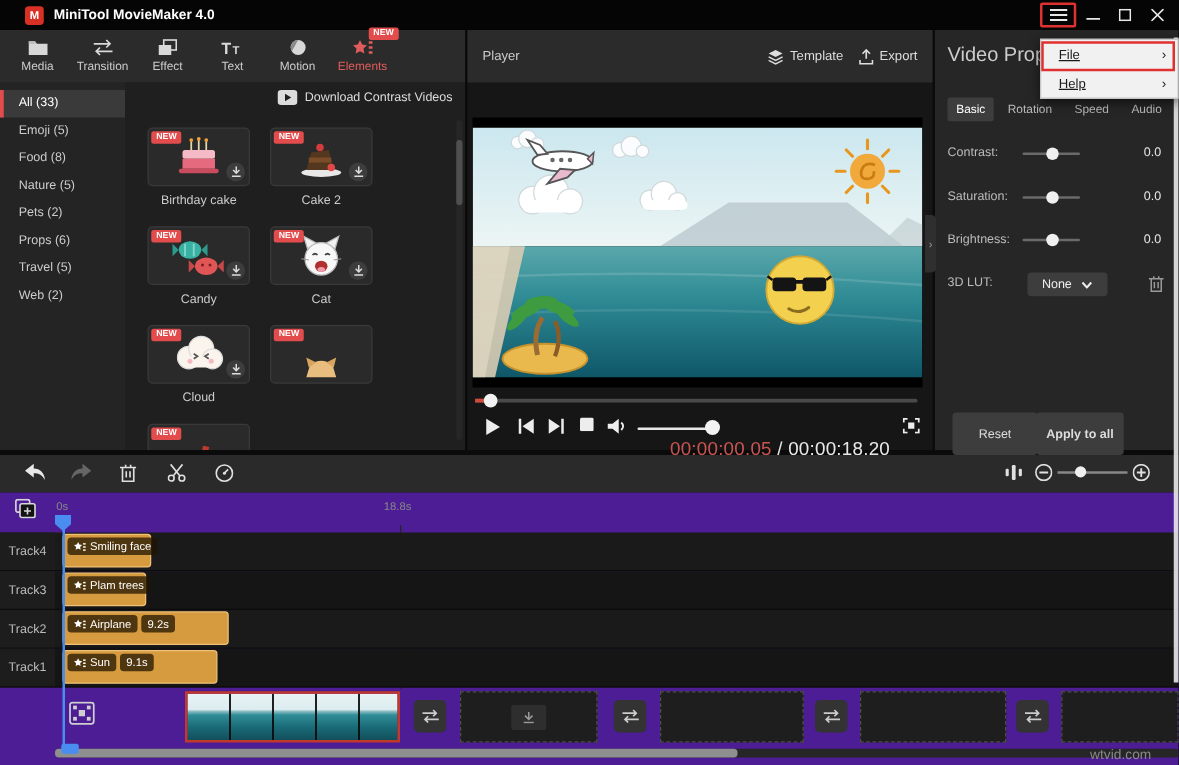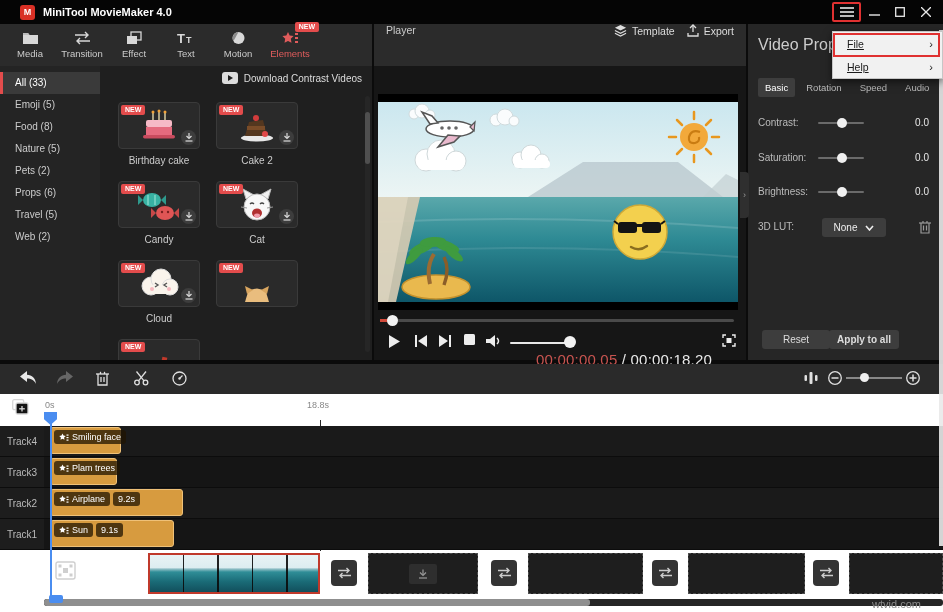--- a/index.html
+++ b/index.html
@@ -45,21 +45,21 @@
   .lib-card{position:relative;width:82px;height:47px;background:#2a2a2a;border:1px solid #3a3a3a;border-radius:4px;
             box-sizing:border-box;display:flex;align-items:center;justify-content:center;}
   .lib-card .badge-new{top:2px;left:2px;right:auto;}
   .dl-circle{position:absolute;right:3px;bottom:3px;width:15px;height:15px;border-radius:50%;background:#3d3d3d;
              display:flex;align-items:center;justify-content:center;}
   .lib-name{text-align:center;color:#ccc;font-size:10px;margin-top:6px;height:14px;}
   #lib-scrollbar{position:absolute;right:2px;top:30px;width:5px;height:256px;background:#262626;border-radius:3px;}
   #lib-scroll-thumb{position:absolute;left:0;top:16px;width:5px;height:52px;background:#4f4f4f;border-radius:3px;}
 
   
-  #player-header{position:absolute;left:0;top:0;width:100%;height:42px;background:#2b2b2b;display:flex;box-sizing:border-box;}
+  #player-header{position:absolute;left:0;top:0;width:100%;height:42px;background:#2b2b2b;display:flex;align-items:center;box-sizing:border-box;}
   #player-title{margin-left:12px;color:#ccc;font-size:10.5px;}
   #player-actions{position:absolute;right:12px;display:flex;gap:12px;align-items:center;color:#ddd;font-size:10.5px;}
   .ph-action{display:flex;align-items:center;gap:5px;}
   #preview{position:absolute;left:4px;top:70px;width:360px;height:216px;background:#000;overflow:hidden;}
   #scene{position:absolute;left:0;top:8px;width:360px;height:200px;}
   #seekbar{position:absolute;left:6px;top:295px;width:354px;height:3px;background:#4a4a4a;border-radius:2px;}
   #seek-red{position:absolute;left:0;top:0;width:10px;height:3px;background:#d04a3a;}
   #seek-handle{position:absolute;left:7px;top:-4px;width:11px;height:11px;border-radius:50%;background:#f2f2f2;}
   #controls{position:absolute;left:0;top:306px;width:100%;height:26px;}
   .ctl{position:absolute;top:4px;}
@@ -77,21 +77,21 @@
   .vp-tab.active{background:#3d3d3d;color:#fff;}
   .prop-row{position:absolute;left:10px;width:175px;height:14px;}
   .prop-label{position:absolute;left:0;top:1px;color:#bbb;}
   .prop-slider{position:absolute;left:60px;top:6px;width:46px;height:2px;background:#6a6a6a;border-radius:1px;}
   .prop-handle{position:absolute;left:19px;top:-4px;width:10px;height:10px;border-radius:50%;background:#f0f0f0;}
   .prop-value{position:absolute;right:4px;top:1px;color:#e8e8e8;}
   #lut-row{position:absolute;left:10px;top:196px;width:175px;height:20px;}
   #lut-select{position:absolute;left:64px;top:-2px;width:64px;height:19px;background:#3d3d3d;border-radius:3px;
               display:flex;align-items:center;justify-content:center;gap:8px;color:#eee;}
   #lut-trash{position:absolute;right:2px;top:0;}
-  .vp-btn{position:absolute;top:306px;height:19px;background:#3d3d3d;border-radius:3px;color:#ddd;
+  .vp-btn{position:absolute;top:306px;height:34px;background:#3d3d3d;border-radius:3px;color:#ddd;
           display:flex;align-items:center;justify-content:center;font-size:10px;}
   #btn-reset{left:14px;width:68px;}
   #btn-apply{left:81px;width:70px;font-weight:bold;}
 
   #collapse-handle{left:740px;top:172px;width:9px;height:46px;background:#2f2f2f;border-radius:0 4px 4px 0;
                    display:flex;align-items:center;justify-content:center;color:#999;font-size:9px;}
 
   
   #menu-dropdown{left:832px;top:31px;width:109px;background:#f1f1f1;border:1px solid #c6c6c6;z-index:50;
                  box-shadow:0 3px 8px rgba(0,0,0,.55);}
@@ -101,21 +101,21 @@
   #menu-file-box{position:absolute;left:0px;top:1px;width:103px;height:20px;border:2px solid #e03131;}
   #white-strip{left:939px;top:30px;width:4px;height:516px;background:#e9e9e9;opacity:.9;}
 
   
   #edit-toolbar{left:0;top:364px;width:943px;height:30px;background:#2a2a2a;position:absolute;}
   .et-icon{position:absolute;top:7px;}
   #zoom-slider{position:absolute;left:846px;top:13px;width:56px;height:2px;background:#888;}
   #zoom-handle{position:absolute;left:14px;top:-4px;width:9px;height:9px;border-radius:50%;background:#f0f0f0;}
 
   
-  #timeline{left:0;top:394px;width:943px;height:218px;background:#ffffff;position:absolute;}
+  #timeline{left:0;top:394px;width:943px;height:218px;background:#4c1d95;position:absolute;}
   #ruler-start{position:absolute;left:45px;top:6px;color:#888;font-size:9px;}
   #ruler-mid{position:absolute;left:307px;top:6px;color:#888;font-size:9px;}
   #gridline{position:absolute;left:320px;top:26px;width:1px;height:131px;background:#262626;}
   #tracks{position:absolute;left:0;top:32px;width:943px;}
   .track-row{position:relative;height:30px;border-bottom:1px solid #0c0c0c;}
   .track-row:nth-child(odd){background:#1a1a1a;}
   .track-row:nth-child(even){background:#151515;}
   .track-label{position:absolute;left:0;top:0;width:44px;height:100%;background:#1d1d1d;color:#bbb;
                display:flex;align-items:center;justify-content:center;font-size:10px;}
   .clip{position:absolute;left:50px;top:1px;height:27px;background:#d79b3f;border:1px solid #efc178;border-radius:3px;

